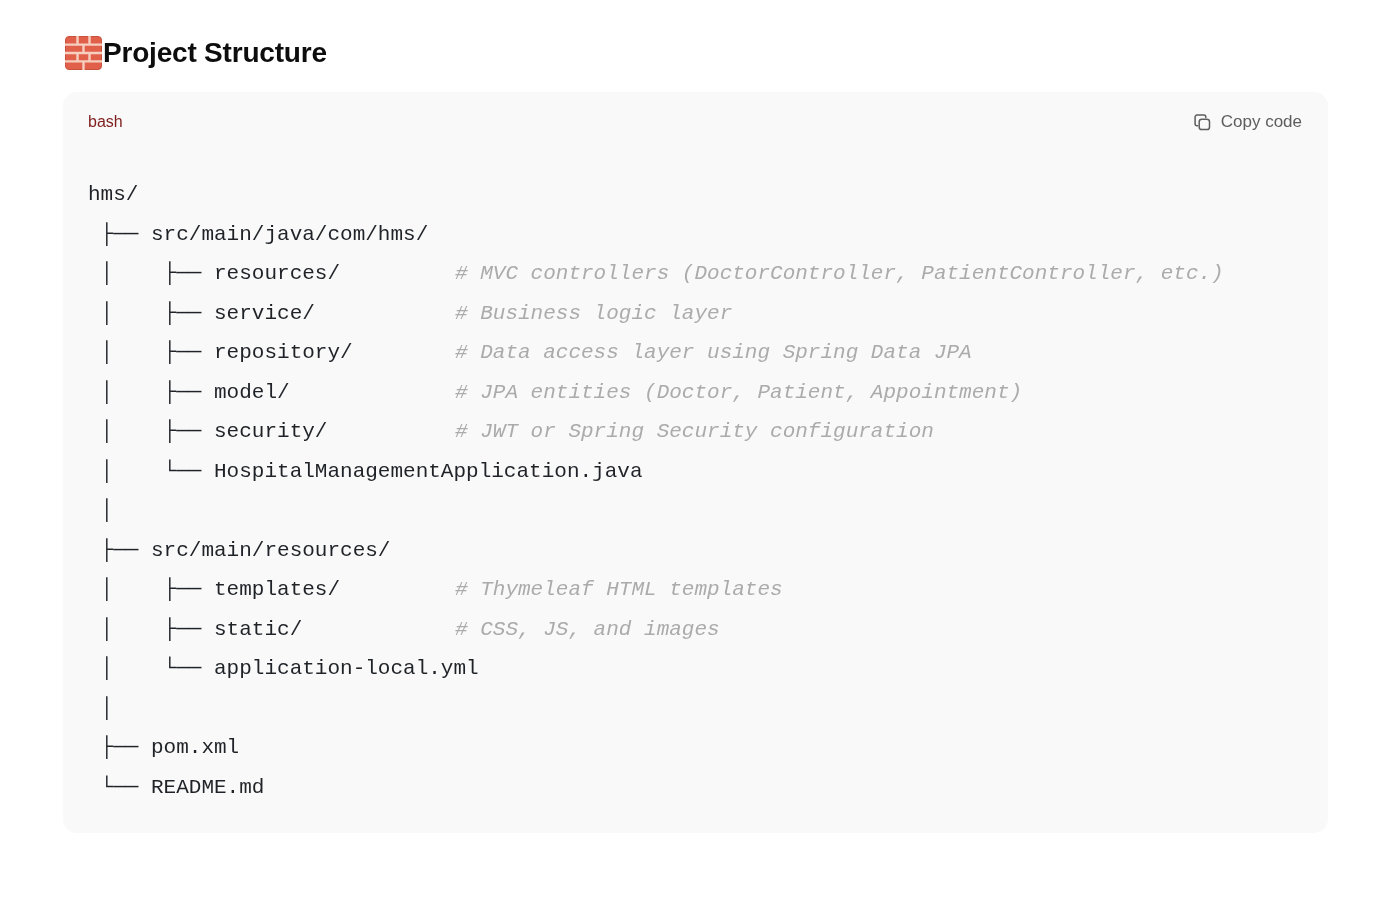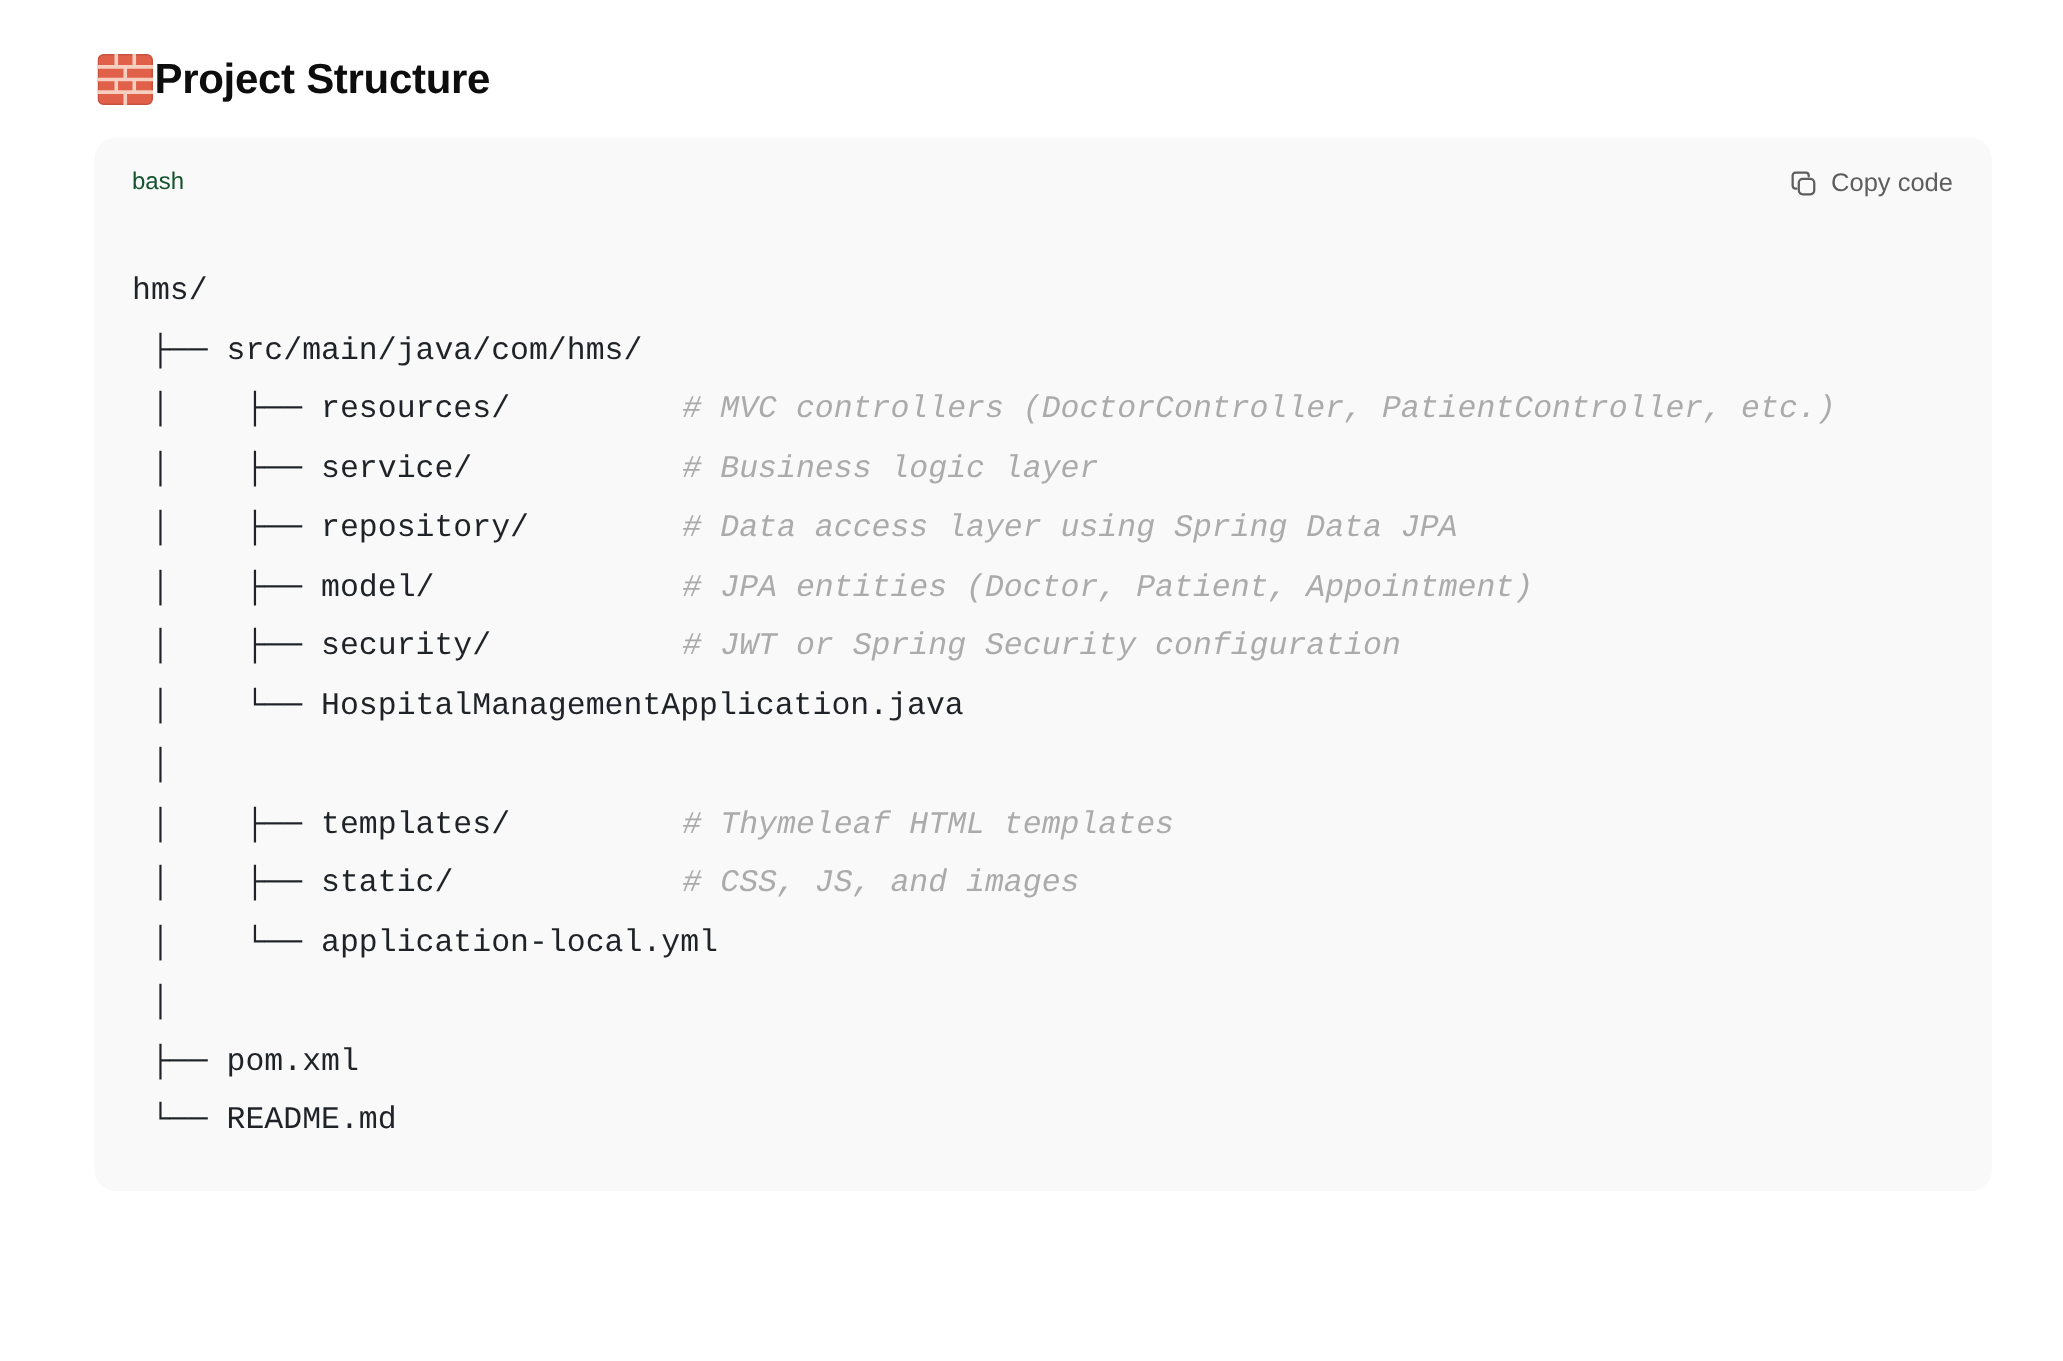--- a/index.html
+++ b/index.html
@@ -36,21 +36,21 @@
   }
   .code-header {
     display: flex;
     justify-content: space-between;
     align-items: center;
     padding: 18px 26px 0 25px;
     height: 42px;
   }
   .code-lang {
     font-size: 16px;
-    color: #14532d;
+    color: #7f1d1d;
   }
   .copy-btn {
     display: flex;
     align-items: center;
     gap: 9px;
     background: transparent;
     border: none;
     color: #5d5d5d;
     font-size: 17px;
     font-family: "Liberation Sans", sans-serif;
@@ -123,20 +123,21 @@
     <div class="code-body">
         <div class="line"><span class="code">hms/</span></div>
         <div class="line"><span class="code"> ├── src/main/java/com/hms/</span></div>
         <div class="line"><span class="code"> │    ├── resources/</span><span class="comment"># MVC controllers (DoctorController, PatientController, etc.)</span></div>
         <div class="line"><span class="code"> │    ├── service/</span><span class="comment"># Business logic layer</span></div>
         <div class="line"><span class="code"> │    ├── repository/</span><span class="comment"># Data access layer using Spring Data JPA</span></div>
         <div class="line"><span class="code"> │    ├── model/</span><span class="comment"># JPA entities (Doctor, Patient, Appointment)</span></div>
         <div class="line"><span class="code"> │    ├── security/</span><span class="comment"># JWT or Spring Security configuration</span></div>
         <div class="line"><span class="code"> │    └── HospitalManagementApplication.java</span></div>
         <div class="line"><span class="code"> │</span></div>
+        <div class="line"><span class="code"> ├── src/main/resources/</span></div>
         <div class="line"><span class="code"> │    ├── templates/</span><span class="comment"># Thymeleaf HTML templates</span></div>
         <div class="line"><span class="code"> │    ├── static/</span><span class="comment"># CSS, JS, and images</span></div>
         <div class="line"><span class="code"> │    └── application-local.yml</span></div>
         <div class="line"><span class="code"> │</span></div>
         <div class="line"><span class="code"> ├── pom.xml</span></div>
         <div class="line"><span class="code"> └── README.md</span></div>
       </div>
   </div>
 
 </div>

